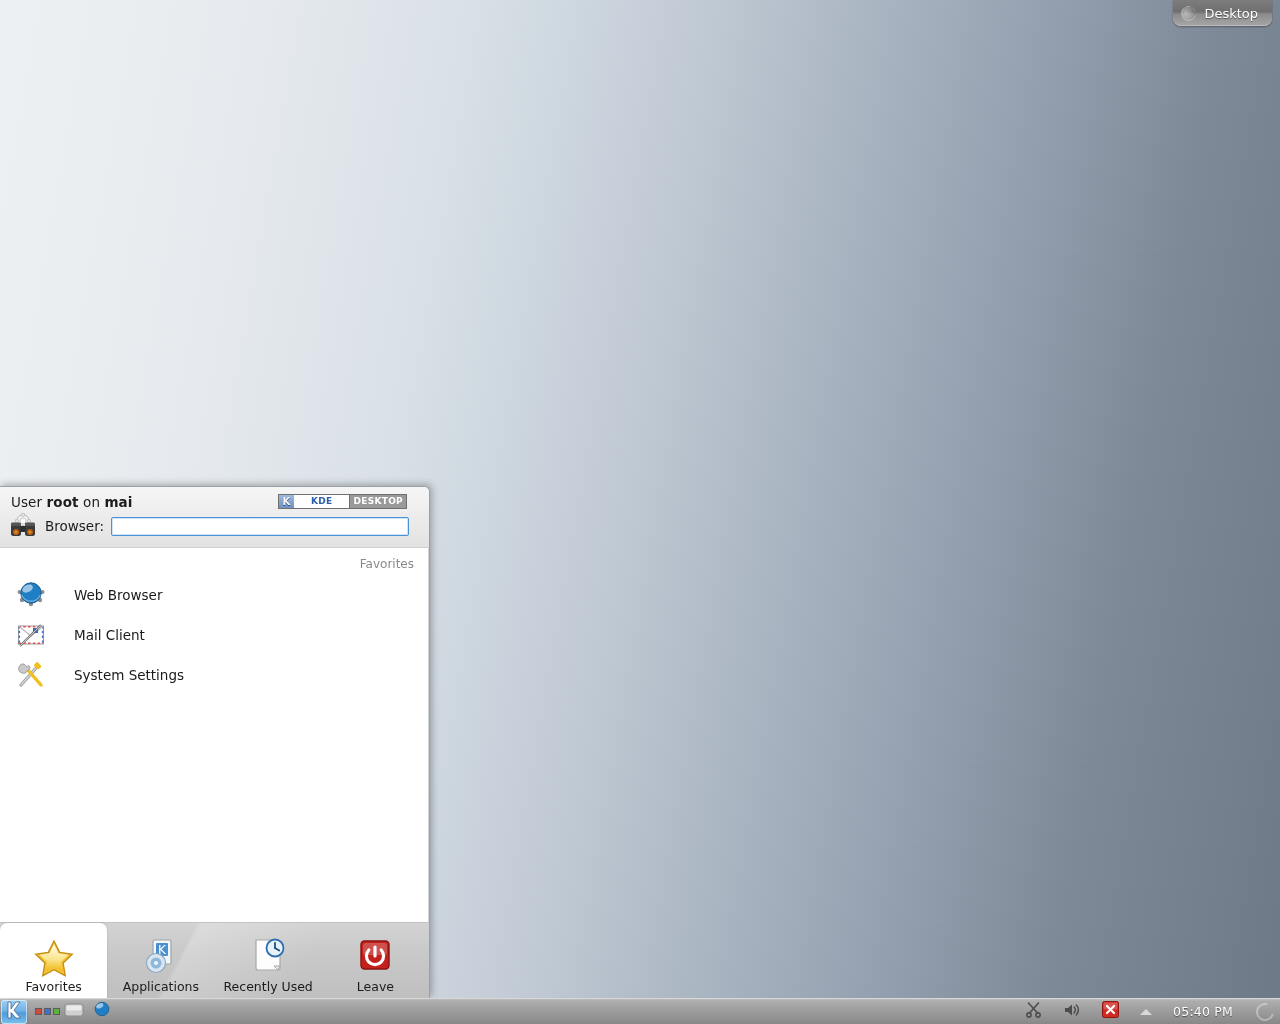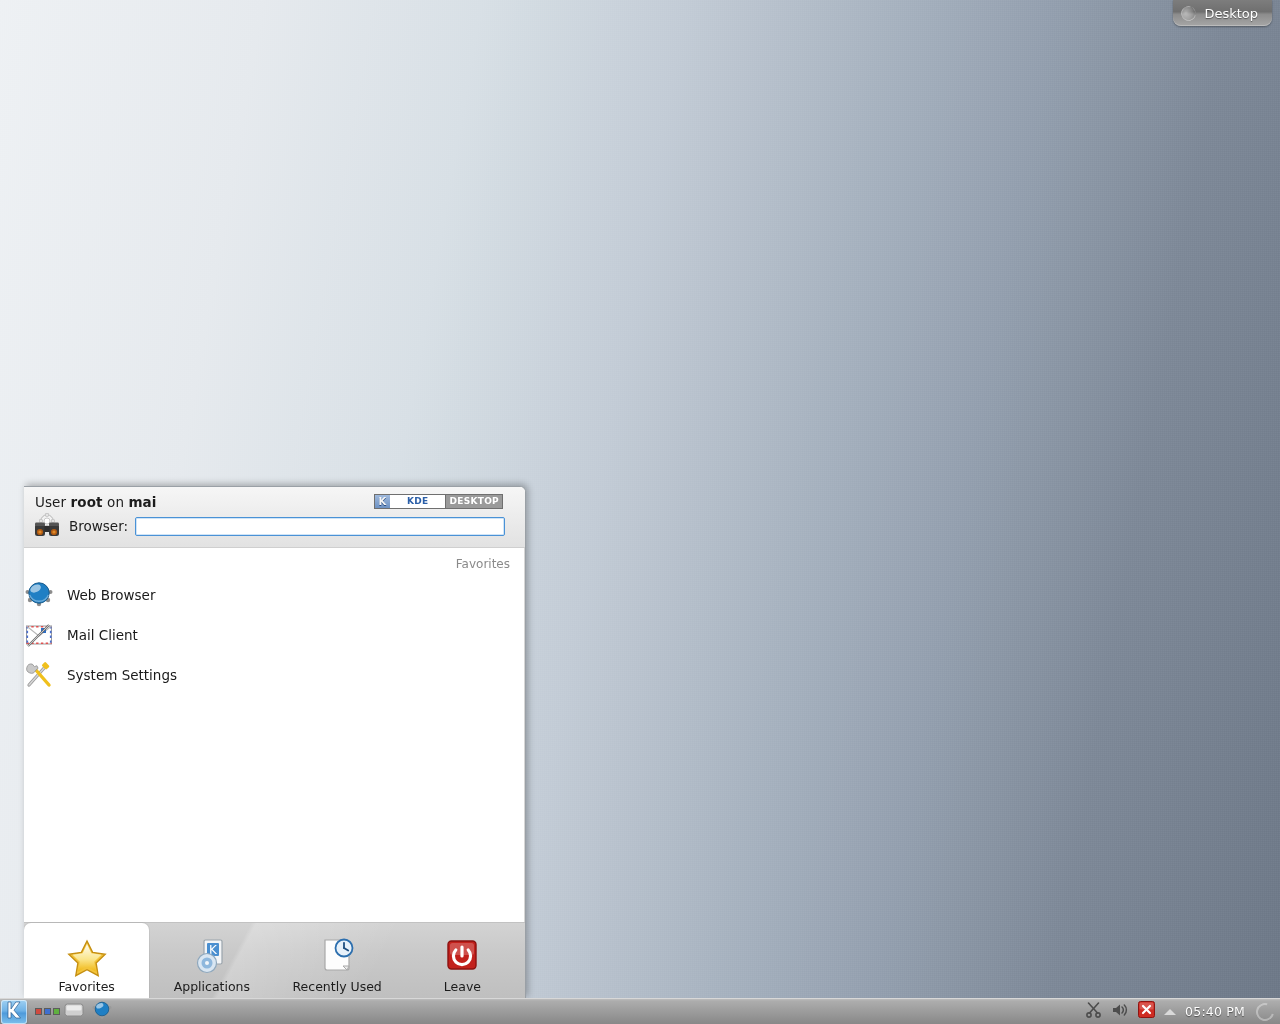--- a/index.html
+++ b/index.html
@@ -73,29 +73,28 @@
     width:15px;height:15px;border-radius:50%;
     background:
       radial-gradient(circle at 35% 35%, rgba(255,255,255,.45), rgba(255,255,255,.10) 60%, rgba(255,255,255,0) 70%);
     border:1.5px solid rgba(255,255,255,.30);
     border-right-color:transparent;
     transform:rotate(-30deg);
   }
 
   
   #kickoff{
-    position:absolute; left:0; bottom:26px; width:502px; height:512px;
+    position:absolute; left:0; bottom:26px; width:430px; height:512px;
     background:#ffffff;
     border:1px solid #9aa0a6;
     border-left:none; border-bottom:none;
     border-radius:0 6px 0 0;
     box-shadow:2px -2px 7px rgba(0,0,0,.28);
     display:flex; flex-direction:column;
     overflow:hidden;
-    margin-left:24px;
   }
   #kickoff-header{
     height:61px; flex:0 0 61px;
     background:linear-gradient(to bottom,#f6f6f6 0%, #ececec 50%, #e2e2e2 100%);
     border-bottom:1px solid #cfcfcf;
     position:relative;
   }
   #user-line{
     position:absolute; left:11px; top:7px;
     font-size:13.5px; color:#1c1c1c; letter-spacing:.1px;
@@ -140,22 +139,22 @@
   
   #kickoff-body{
     flex:1; background:#fff; position:relative; overflow:hidden;
     border-right:1px solid #d6d6d6;
   }
   #list-header{
     text-align:right; font-size:12px; color:#8a8a8a;
     padding:9px 14px 4px 0;
   }
   .fav-item{
-    display:flex; align-items:center; gap:13px;
-    height:40px; padding-left:0; cursor:default;
+    display:flex; align-items:center; gap:28px;
+    height:40px; padding-left:16px; cursor:default;
   }
   .fav-item .ic{ width:30px;height:30px;flex:0 0 30px; position:relative; }
   .fav-item .lbl{ font-size:13.5px; color:#1a1a1a; }
 
   
   #kickoff-tabs{
     flex:0 0 76px; height:76px; display:flex; align-items:stretch;
     background:linear-gradient(to bottom,#d3d3d3 0%, #c9c9c9 40%, #bfbfbf 100%);
     border-top:1px solid #c2c2c2;
     position:relative;
@@ -186,21 +185,21 @@
     width:26px;height:24px;margin-left:1px;
     border-radius:3px;
     background:linear-gradient(to bottom,#9fd0f2 0%, #6fb2e6 45%, #4e9ada 55%, #7cc0ec 100%);
     box-shadow:inset 0 0 0 1px rgba(255,255,255,.55), 0 1px 2px rgba(0,0,0,.25);
     display:flex;align-items:center;justify-content:center;
     position:relative;
   }
   #pager{ display:flex; gap:2px; margin-left:8px; align-items:center; }
   #pager .pg{ width:7px;height:7px;border:1px solid #5c5c5c; }
   .launcher{ width:28px;height:24px; display:flex;align-items:center;justify-content:center; }
-  #tray{ margin-left:auto; display:flex; align-items:center; gap:9px; padding-right:4px; }
+  #tray{ margin-left:auto; display:flex; align-items:center; gap:21px; padding-right:4px; }
   #clock{
     color:#ffffff; font-size:12.5px; text-shadow:0 1px 1px rgba(0,0,0,.5);
     letter-spacing:.2px;
   }
   #tray-arrow{
     width:0;height:0;border-left:6px solid transparent;border-right:6px solid transparent;
     border-bottom:6px solid #d9d9d9;
   }
   #panel-cashew{
     width:18px;height:18px;border-radius:50%;

